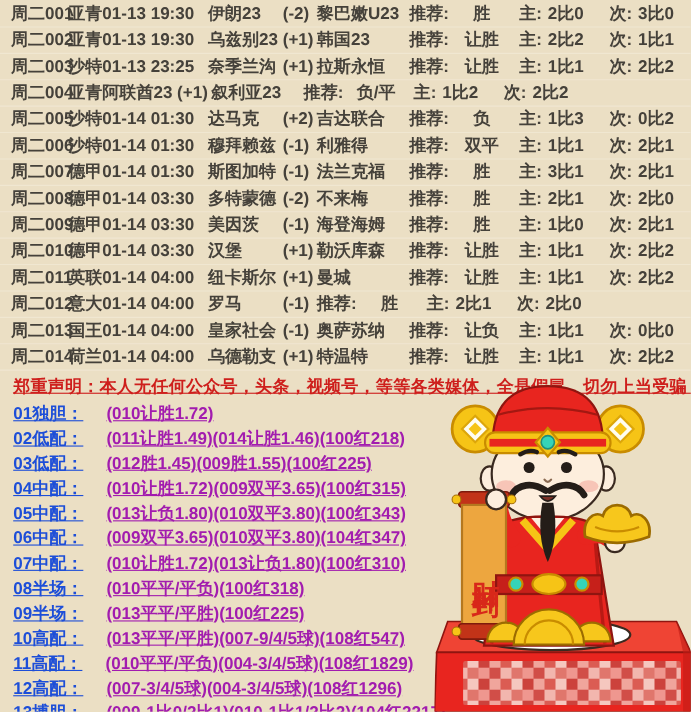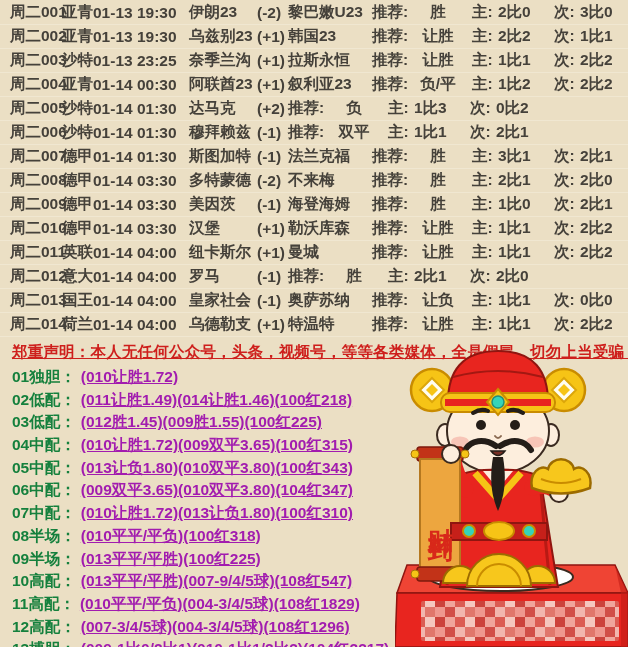--- a/index.html
+++ b/index.html
@@ -30,21 +30,21 @@
   .c-sval{width:48px;}
   
   .disclaimer{
     margin:3px 0 2px 12px;height:24px;line-height:24px;
     font-size:15.5px;color:#ce1f1c;white-space:nowrap;
     text-decoration:underline;letter-spacing:.2px;
   }
   
   .picks{margin-left:12px;}
   .pick-line{height:22.7px;line-height:22.7px;font-size:15.5px;white-space:nowrap;}
-  .pick-label{color:#15803d;margin-right:5px;}
+  .pick-label{color:#1d4ed8;text-decoration:underline;margin-right:21px;}
   .pick-content{color:#a21caf;text-decoration:underline;}
   
   .mascot{position:absolute;right:0;bottom:0;width:233px;height:300px;}
   .mascot svg{display:block;}
   .scroll-text{
     position:absolute;left:28px;top:112px;width:36px;height:110px;
     writing-mode:vertical-rl;text-orientation:upright;
     font-size:25px;color:#d8281a;letter-spacing:5px;line-height:36px;
     text-align:center;overflow:hidden;
   }
@@ -94,52 +94,53 @@
     <span class="c-recval">让胜</span>
     <span class="c-plab">主:</span>
     <span class="c-pval">1比1</span>
     <span class="c-slab">次:</span>
     <span class="c-sval">2比2</span>
   </div>
 
   <div class="match-row">
     <span class="c-id">周二004</span>
     <span class="c-lg">亚青</span>
-    <span class="c-dt">01-14 00:30</span>
     <span class="c-home">阿联酋23</span>
     <span class="c-cap">(+1)</span>
     <span class="c-away">叙利亚23</span>
     <span class="c-reclab">推荐:</span>
     <span class="c-recval">负/平</span>
     <span class="c-plab">主:</span>
     <span class="c-pval">1比2</span>
     <span class="c-slab">次:</span>
     <span class="c-sval">2比2</span>
   </div>
 
   <div class="match-row">
     <span class="c-id">周二005</span>
     <span class="c-lg">沙特</span>
     <span class="c-dt">01-14 01:30</span>
     <span class="c-home">达马克</span>
     <span class="c-cap">(+2)</span>
+    <span class="c-away">吉达联合</span>
     <span class="c-reclab">推荐:</span>
     <span class="c-recval">负</span>
     <span class="c-plab">主:</span>
     <span class="c-pval">1比3</span>
     <span class="c-slab">次:</span>
     <span class="c-sval">0比2</span>
   </div>
 
   <div class="match-row">
     <span class="c-id">周二006</span>
     <span class="c-lg">沙特</span>
     <span class="c-dt">01-14 01:30</span>
     <span class="c-home">穆拜赖兹</span>
     <span class="c-cap">(-1)</span>
+    <span class="c-away">利雅得</span>
     <span class="c-reclab">推荐:</span>
     <span class="c-recval">双平</span>
     <span class="c-plab">主:</span>
     <span class="c-pval">1比1</span>
     <span class="c-slab">次:</span>
     <span class="c-sval">2比1</span>
   </div>
 
   <div class="match-row">
     <span class="c-id">周二007</span>

